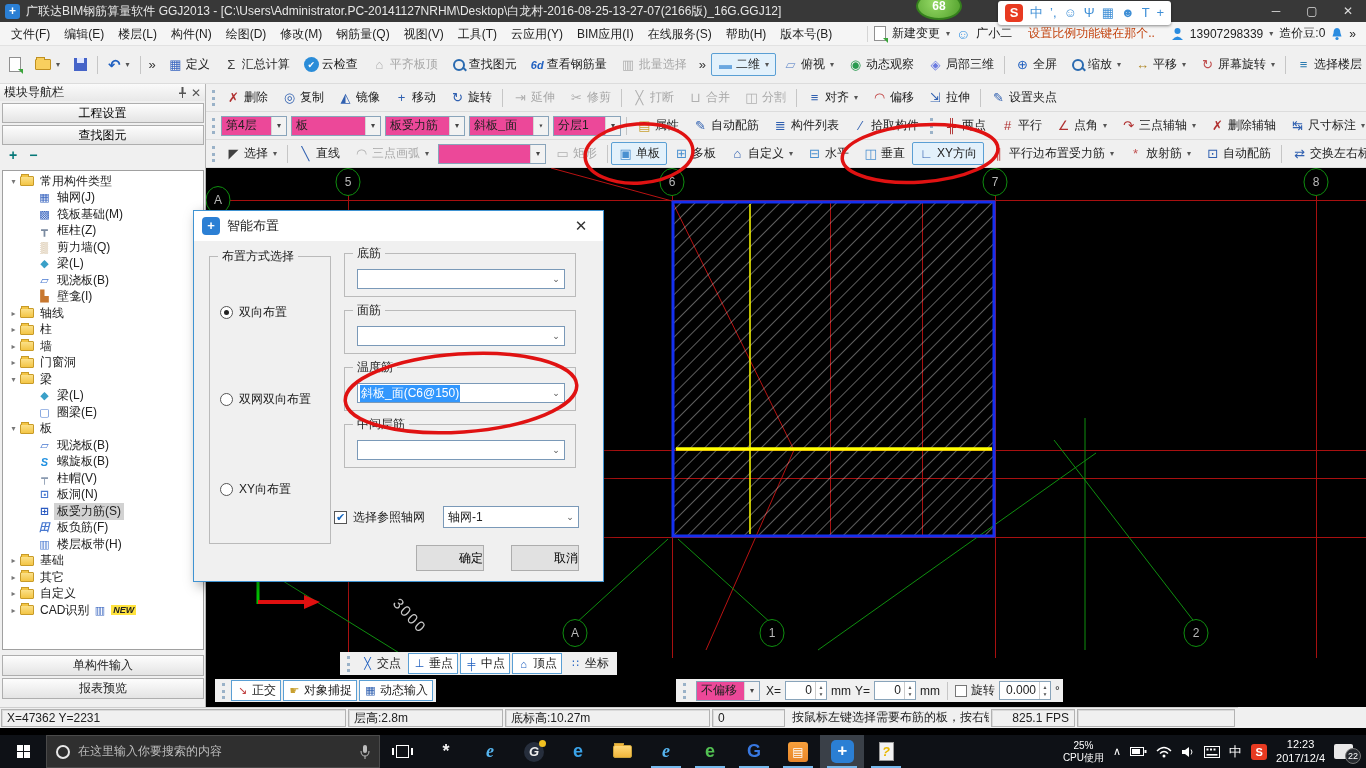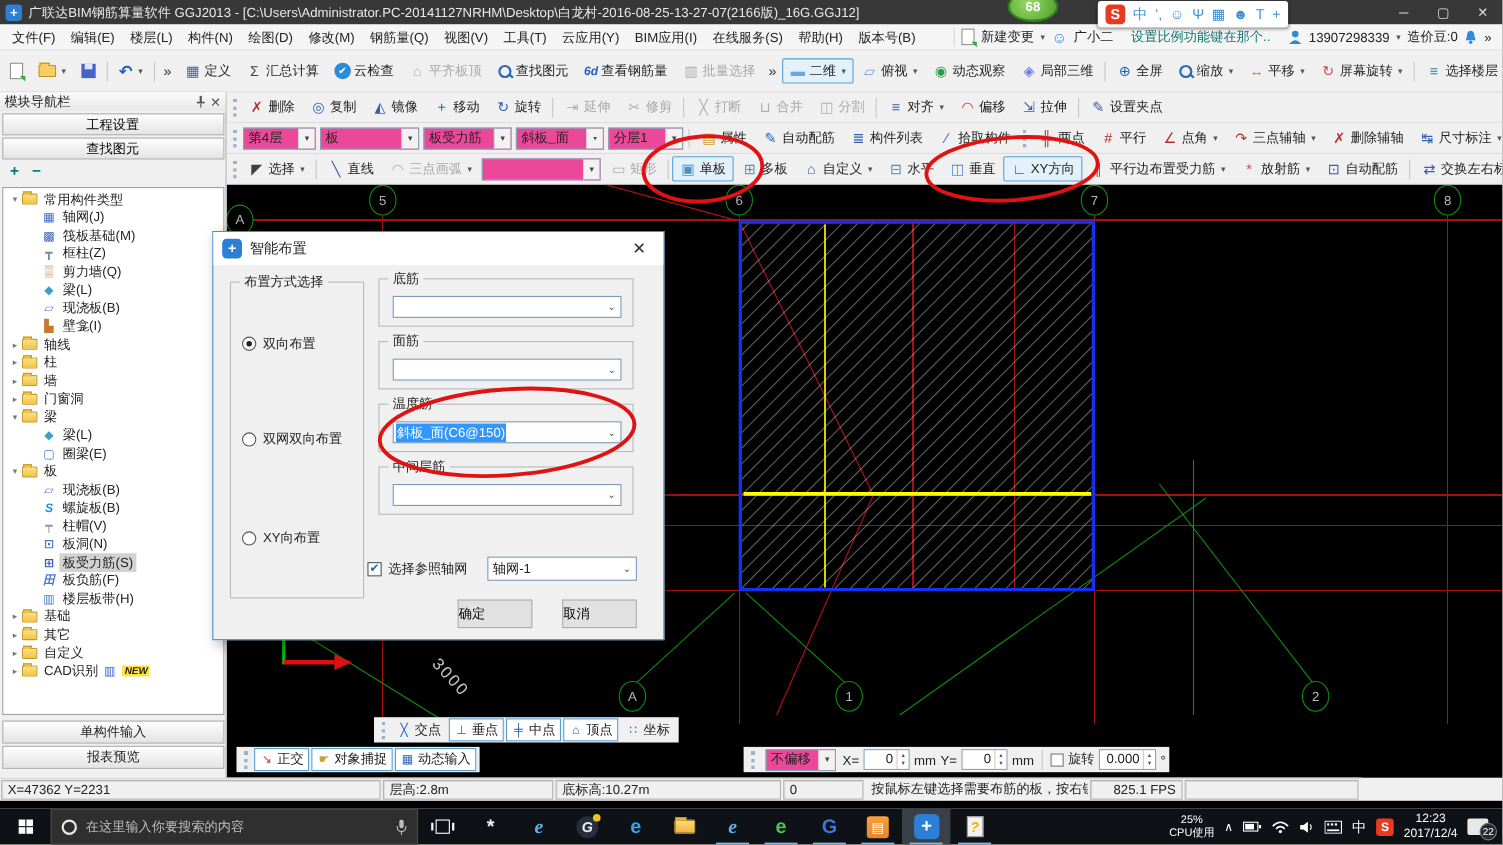--- a/index.html
+++ b/index.html
@@ -16,21 +16,21 @@
 .badge68{position:absolute;left:916px;top:-8px;width:46px;height:28px;background:radial-gradient(circle at 40% 35%,#95d965,#4f9e2a);border:2px solid #35801d;border-radius:50%;color:#fff;font-weight:bold;display:flex;align-items:center;justify-content:center;font-size:12px;z-index:7}
 .sogoubar{position:absolute;left:998px;top:1px;height:24px;background:#fff;border-radius:3px;display:flex;align-items:center;gap:7px;padding:0 7px;box-shadow:0 1px 3px rgba(0,0,0,.45);z-index:7}
 .slogo{width:18px;height:18px;background:#e83a21;border-radius:4px;color:#fff;font-weight:bold;text-align:center;line-height:18px;font-size:13px}
 .sg{color:#3f8fd6;font-size:13px;line-height:22px}
 
 
 .menubar{position:absolute;top:22px;left:0;width:100%;height:24px;background:#f5f5f5;border-bottom:1px solid #e2e2e2;display:flex;align-items:center;padding:0 4px;z-index:4}
 .mitem{padding:0 7px;line-height:24px;white-space:nowrap}
 .menu-right{margin-left:auto;display:flex;align-items:center;gap:6px;padding-right:6px;white-space:nowrap}
 .mr-sep{border-left:1px solid #d5d5d5;height:16px}
-.tiptext{color:#0f766e;padding:0 10px}
+.tiptext{color:#c2410c;padding:0 10px}
 .ipage{width:12px;height:15px;background:#fff;border:1px solid #909090;position:relative;flex:none}
 .ipage::after{content:"";position:absolute;right:-3px;bottom:-3px;border-left:5px solid transparent;border-top:5px solid #3aa53a}
 .smiley{color:#2a8ce0;font-size:14px}
 .ddv{font-size:8px;color:#555}
 
 
 .toolbar{position:absolute;background:#f0f0f0;display:flex;align-items:center;border-bottom:1px solid #dcdcdc;padding:0 2px;white-space:nowrap;overflow:hidden}
 #t1{top:46px;left:0;width:1366px;height:38px}
 #t2{top:84px;left:206px;width:1160px;height:28px}
 #t3{top:112px;left:206px;width:1160px;height:28px}
@@ -142,21 +142,21 @@
 .radio{position:absolute;left:26px;display:flex;gap:6px;align-items:center;white-space:nowrap}
 .rdot{width:13px;height:13px;border:1px solid #555;border-radius:50%;background:#fff;position:relative;flex:none}
 .rdot.sel::after{content:"";position:absolute;left:3px;top:3px;width:5px;height:5px;background:#222;border-radius:50%}
 .dcombo{position:absolute;left:12px;top:15px;width:208px;height:20px;background:#fff;border:1px solid #7a99b8;display:flex;align-items:center;padding-left:2px}
 .dcombo .selv{background:#3297fd;color:#fff;padding:0 1px;white-space:nowrap}
 .dcombo .arr{margin-left:auto;width:16px;text-align:center;color:#555;font-size:9px}
 .axisrow{position:absolute;left:140px;top:295px;display:flex;align-items:center;gap:6px}
 .cb{width:13px;height:13px;border:1px solid #555;background:#fff;color:#1667c0;font-size:11px;line-height:11px;text-align:center;flex:none}
 .axiscombo{width:136px;height:22px;background:#fff;border:1px solid #7a99b8;display:flex;align-items:center;padding-left:4px;margin-left:12px}
 .axiscombo .arr{margin-left:auto;width:16px;text-align:center;color:#555;font-size:9px}
-.dbtn{position:absolute;width:68px;height:26px;background:#e1e1e1;border:1px solid #adadad;text-align:left;line-height:24px;font-family:inherit;font-size:12px}
+.dbtn{position:absolute;width:68px;height:26px;background:#e1e1e1;border:1px solid #adadad;text-align:right;line-height:24px;font-family:inherit;font-size:12px}
 
 
 .annot{position:absolute;left:0;top:0;z-index:99;pointer-events:none}
 </style>
 </head>
 <body>
 
 <div id="app">
 
   <div class="titlebar">

